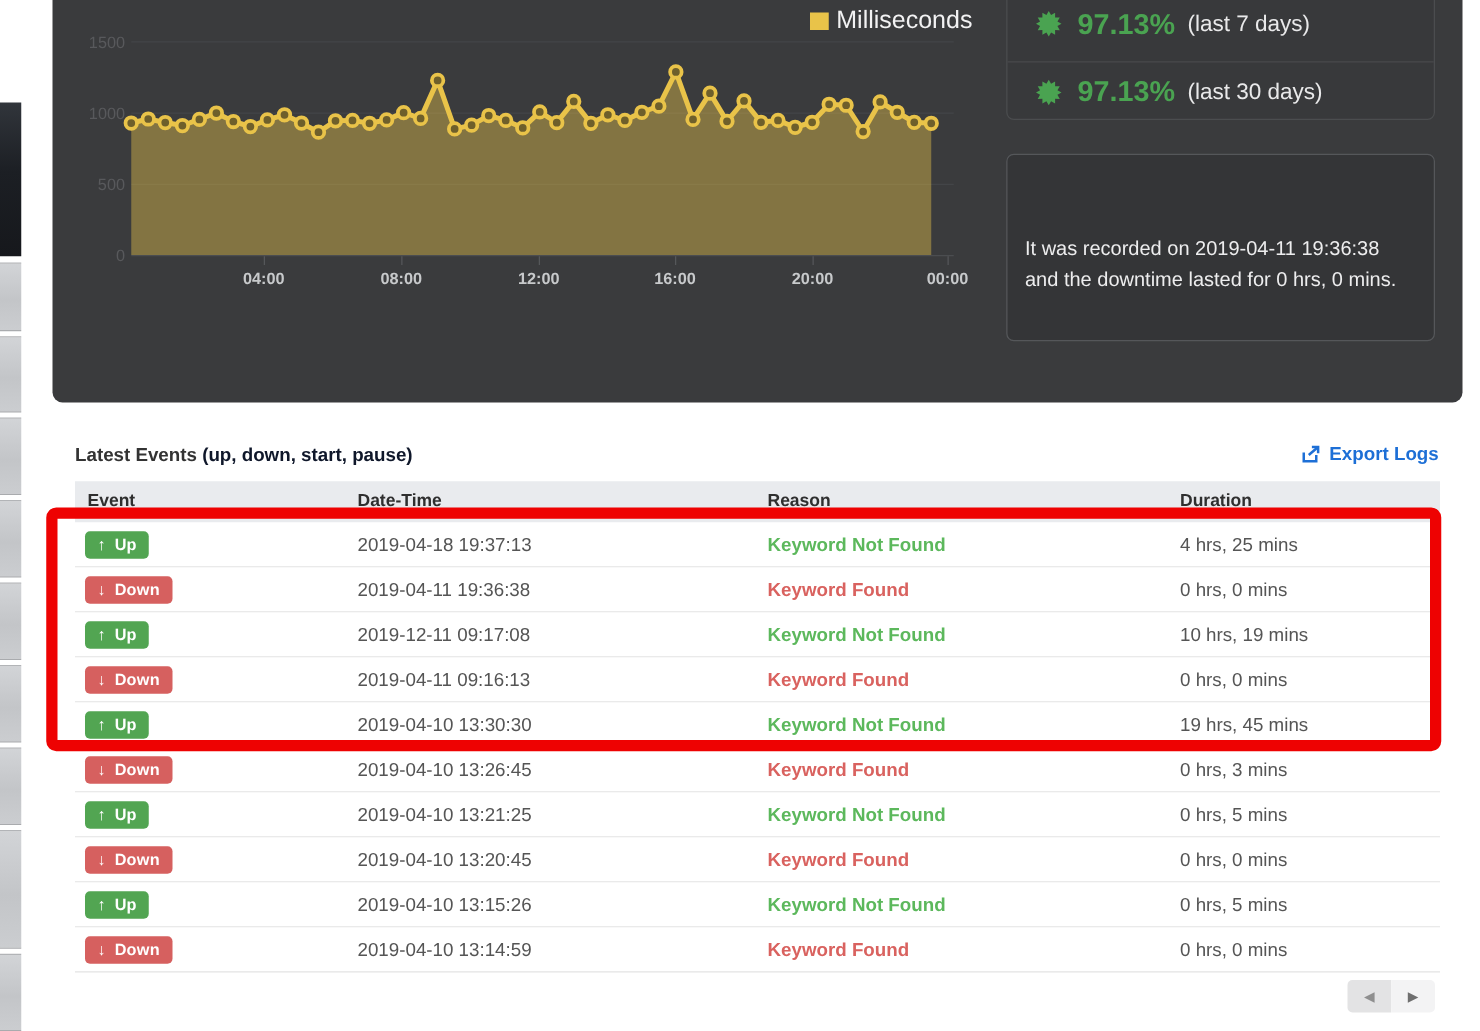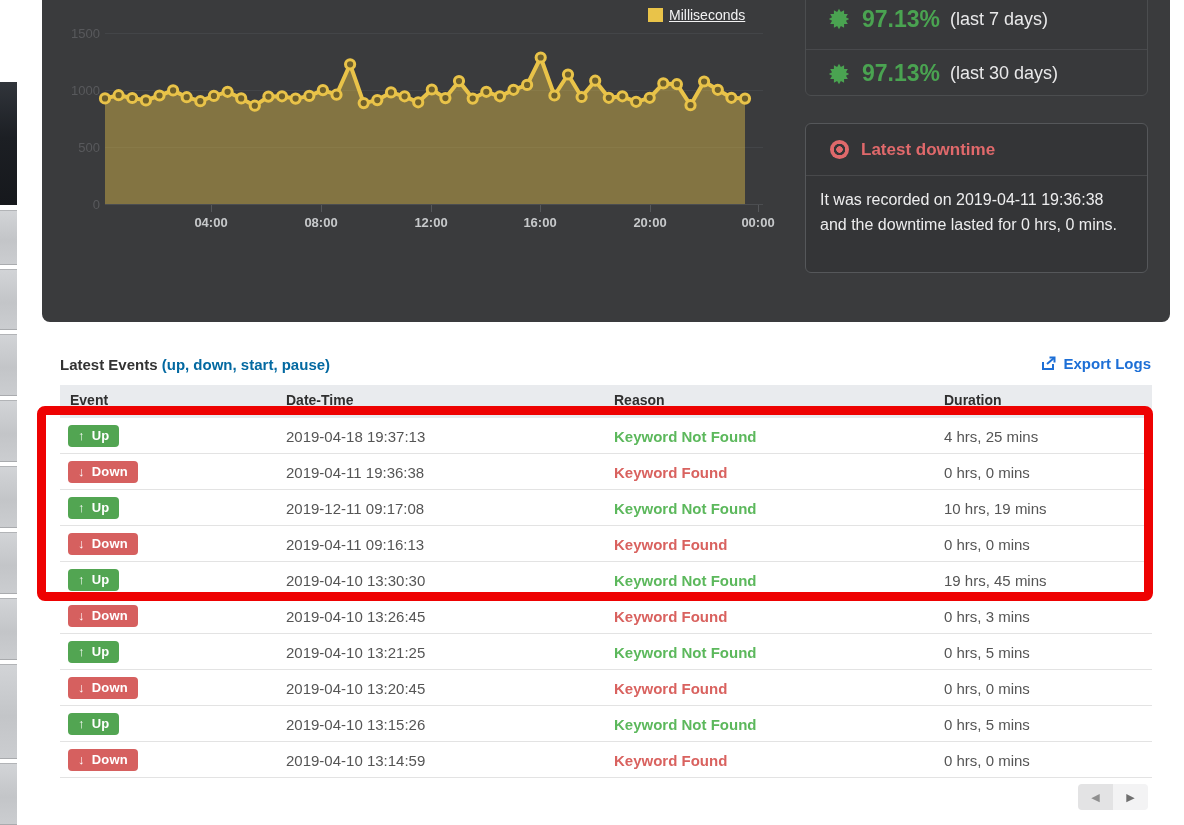--- a/index.html
+++ b/index.html
@@ -13,21 +13,21 @@
   .strip-seg { position:absolute; left:0; width:17px;
     background:linear-gradient(180deg,#d2d4d7 0%,#c3c5c8 55%,#cbcdd0 100%);
     border-top:1px solid #b2b4b7; border-bottom:1px solid #a9abae; }
 
   
   .dark-panel { position:absolute; left:42px; top:0; width:1128px; height:322px;
     background:#3a3b3d; border-radius:0 0 8px 8px; }
   .legend { position:absolute; left:606px; top:5px; height:16px; }
   .legend .swatch { display:inline-block; width:15px; height:14px; background:#e9c349;
     vertical-align:middle; margin-right:6px; }
-  .legend .lg-label { color:#f2f2f3; font-size:14px; vertical-align:middle;text-decoration:underline; }
+  .legend .lg-label { color:#f2f2f3; font-size:20px; vertical-align:middle; }
   .ylab { position:absolute; width:44px; text-align:right; color:#58595c; font-size:13px; }
   .gridline { position:absolute; left:63px; width:658px; height:1px; background:#434548; }
   .gridline.base { background:#4b4d50; }
   .xtick { position:absolute; width:1px; height:7px; top:205px; background:#55575a; }
   .xlab { position:absolute; top:215px; width:60px; text-align:center; color:#c7c9cb;
     font-size:13px; font-weight:bold; }
   .chart-svg { position:absolute; left:63px; top:20px; overflow:visible; }
 
   
   .stats-box { position:absolute; left:763px; top:-6px; width:343px; height:102px;
@@ -45,21 +45,21 @@
     border-bottom:1px solid #48494b; display:flex; align-items:center; padding-left:24px; }
   .bullseye { width:19px; height:19px; border-radius:50%;
     background:radial-gradient(circle,#e0696b 0 3px,#343537 3.5px 5.5px,#e0696b 6px 100%); }
   .down-title { color:#e0696b; font-size:17px; font-weight:bold; margin-left:12px; }
   .down-body { position:absolute; left:0; top:52px; width:100%; padding:11px 14px;
     color:#ededee; font-size:16px; line-height:25px; }
 
   
   .ev-title { position:absolute; left:60px; top:356px; font-size:15px; }
   .ev-title .t1 { color:#333; font-weight:bold; }
-  .ev-title .t2 { color:#0369a1; font-weight:bold; }
+  .ev-title .t2 { color:#0f172a; font-weight:bold; }
   .export { position:absolute; top:355px; right:33px; color:#1d6fd6; font-size:15px;
     font-weight:bold; cursor:pointer; display:flex; align-items:center; gap:6px; }
   .thead { position:absolute; left:60px; top:385px; width:1092px; height:33px;
     background:#e9ebee; }
   .th { position:absolute; top:7px; font-size:14px; font-weight:bold; color:#2f2f2f; }
   .rows { position:absolute; left:60px; top:418px; width:1092px;text-align:right; }
   .trow { position:relative; width:1092px; height:36px; border-bottom:1px solid #e3e3e3;
     background:#fff; }
   .cell { position:absolute; top:50%; transform:translateY(-50%); font-size:15px; }
   .c-date { left:226px; color:#555; }
@@ -200,24 +200,20 @@
         <div class="stats-row" style="top: 54px;">
           <svg width="22" height="22" viewBox="-11 -11 22 22">
             <polygon points="10.20,0.00 6.95,1.86 8.83,5.10 5.09,5.09 5.10,8.83 1.86,6.95 0.00,10.20 -1.86,6.95 -5.10,8.83 -5.09,5.09 -8.83,5.10 -6.95,1.86 -10.20,0.00 -6.95,-1.86 -8.83,-5.10 -5.09,-5.09 -5.10,-8.83 -1.86,-6.95 -0.00,-10.20 1.86,-6.95 5.10,-8.83 5.09,-5.09 8.83,-5.10 6.95,-1.86 " fill="#4aa351"></polygon>
           </svg>
           <span class="stats-pct">97.13%</span>
           <span class="stats-lbl">(last 30 days)</span>
         </div>
       </div>
 
     <div class="down-box">
-      <div class="down-head">
-        <span class="bullseye"></span>
-        <span class="down-title">Latest downtime</span>
-      </div>
       <div class="down-body">It was recorded on 2019-04-11 19:36:38 and the downtime lasted for 0 hrs, 0 mins.</div>
     </div>
   </div>
 
   <div class="ev-title">
     <span class="t1">Latest Events</span>
     <span class="t2"> <span>(up, down, start, pause)</span></span>
   </div>
 
   <div class="export">

